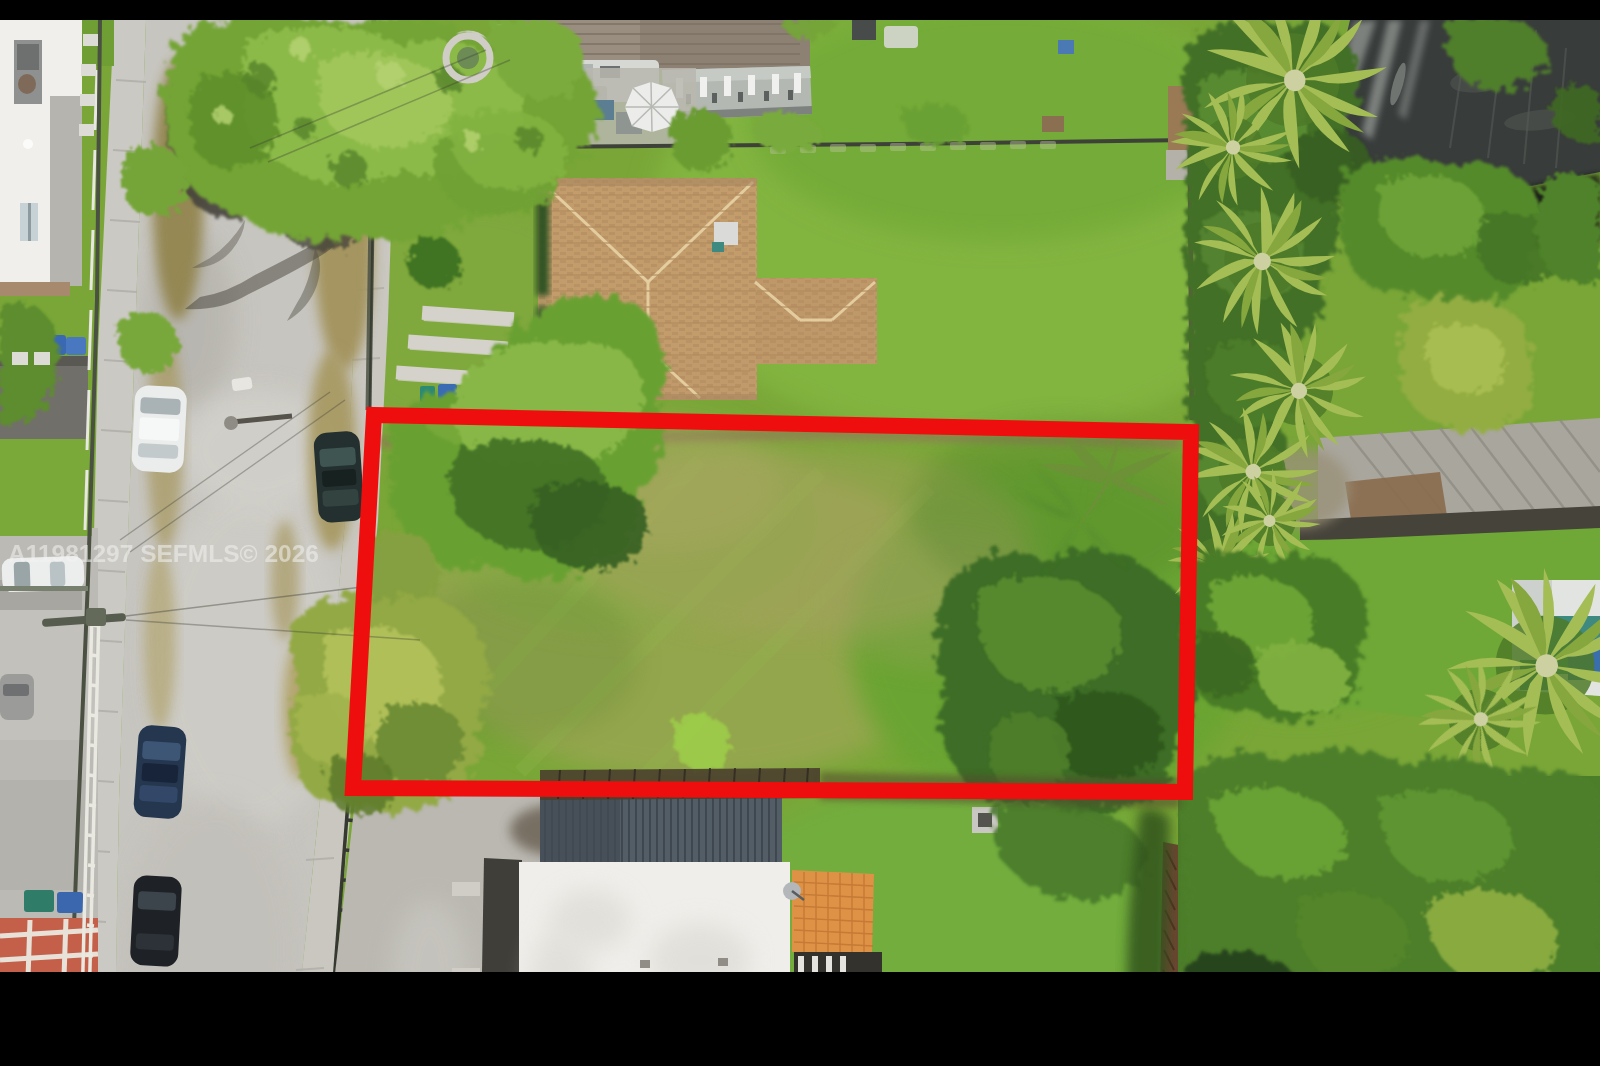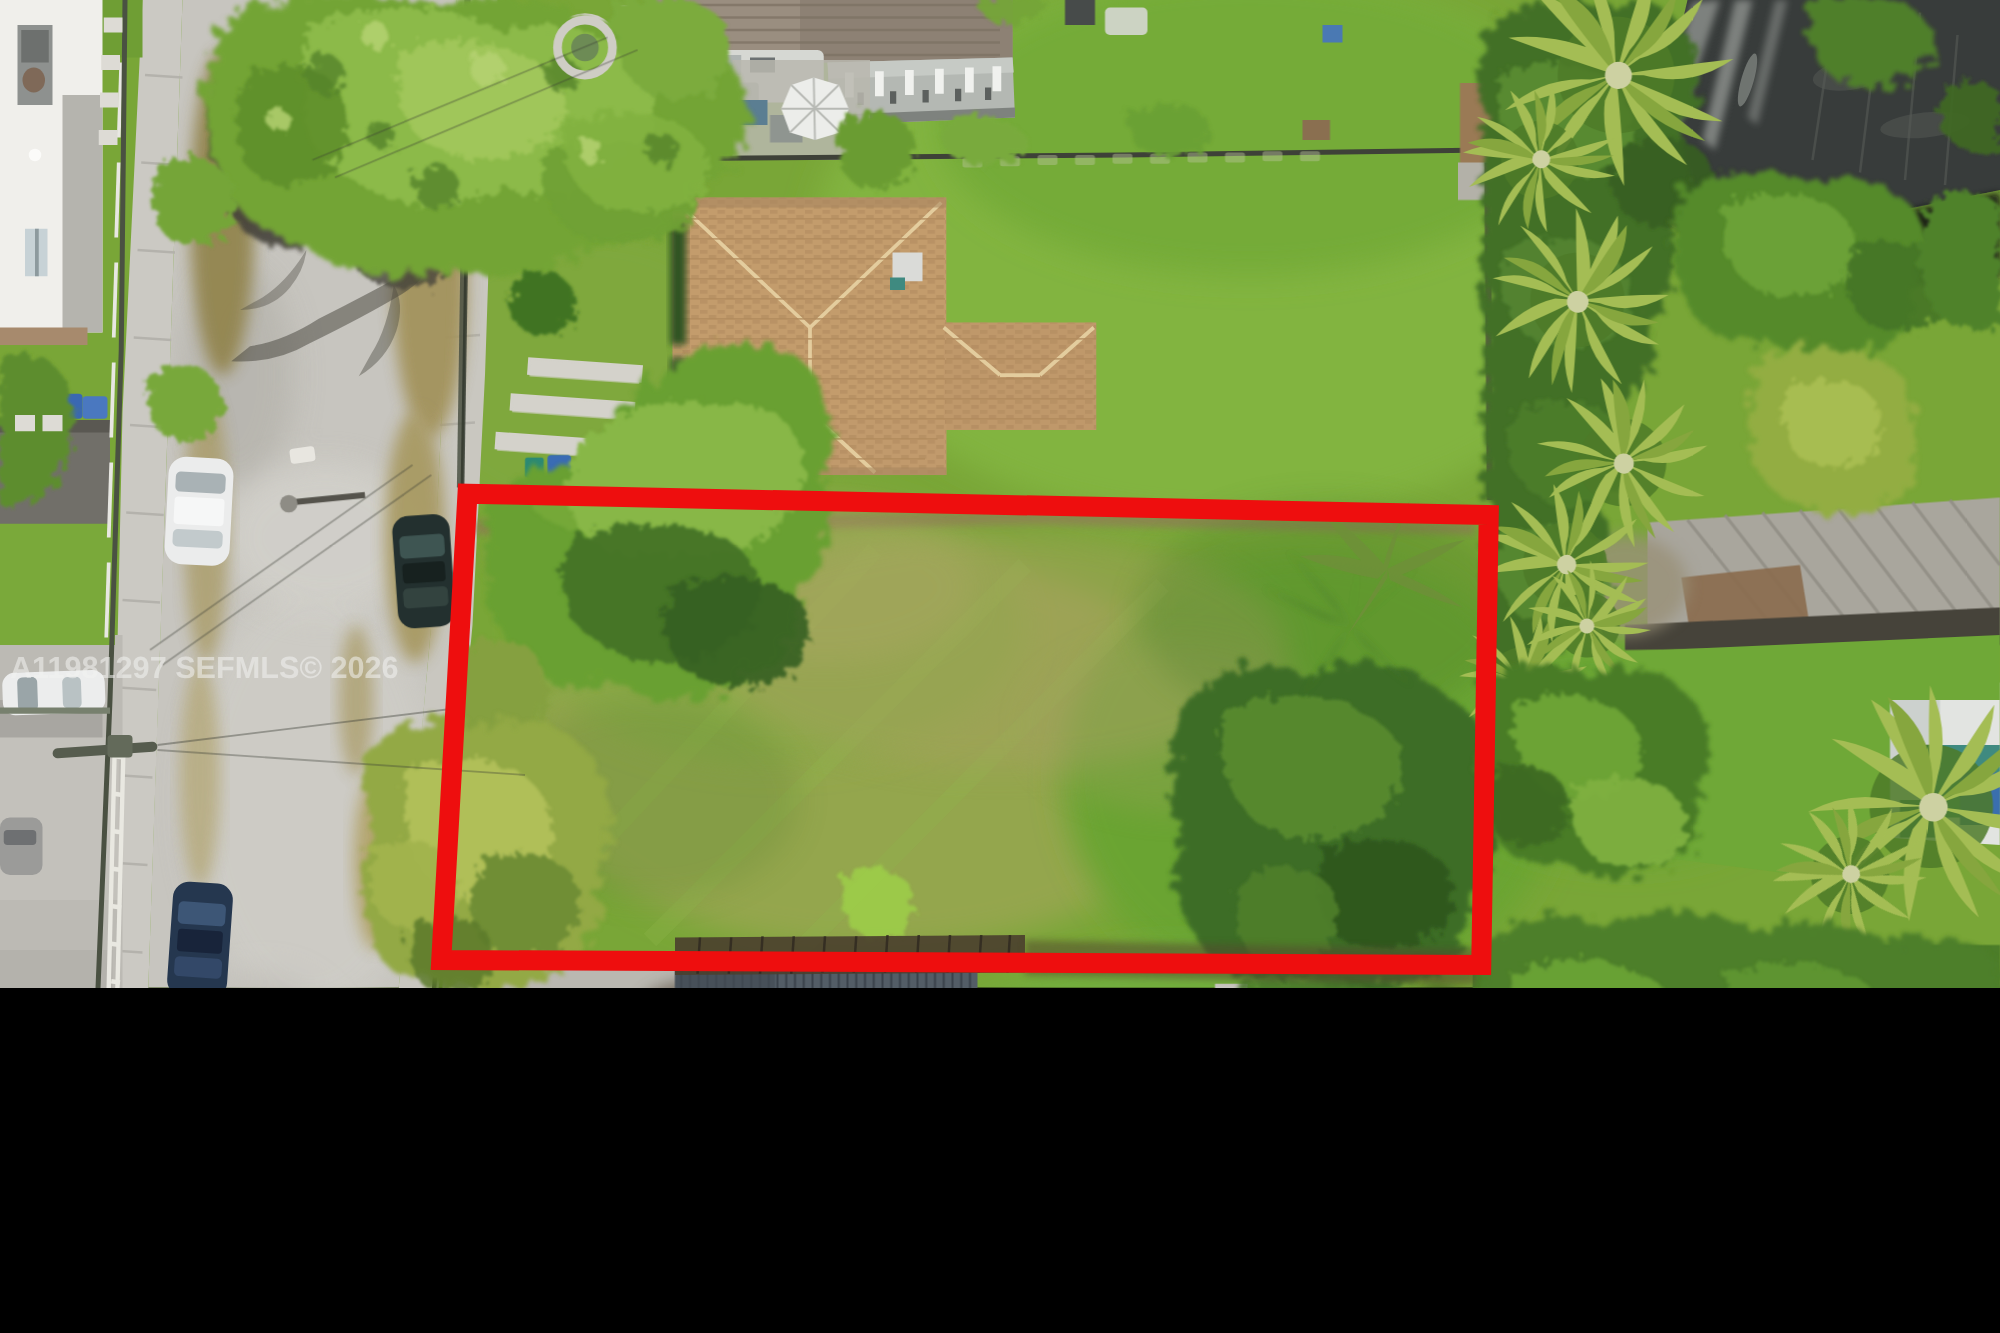--- a/index.html
+++ b/index.html
@@ -1,16 +1,16 @@
 <!DOCTYPE html>
 <html><head>
 <meta charset="utf-8">
 <style>
   html,body{margin:0;padding:0;background:#000;}
-  #stage{position:relative;width:1600px;height:790px;overflow:hidden;font-family:"Liberation Sans", sans-serif;}
+  #stage{position:relative;width:1600px;height:952px;overflow:hidden;font-family:"Liberation Sans", sans-serif;margin-top:20px;}
   svg{display:block;}
 </style>
 </head>
 <body>
 <div id="stage">
 <svg width="1600" height="1066" viewBox="0 0 1600 1066">
 <defs>
   <filter id="b3" x="-20%" y="-20%" width="140%" height="140%">
           <feGaussianBlur stdDeviation="3"></feGaussianBlur>
         </filter>

